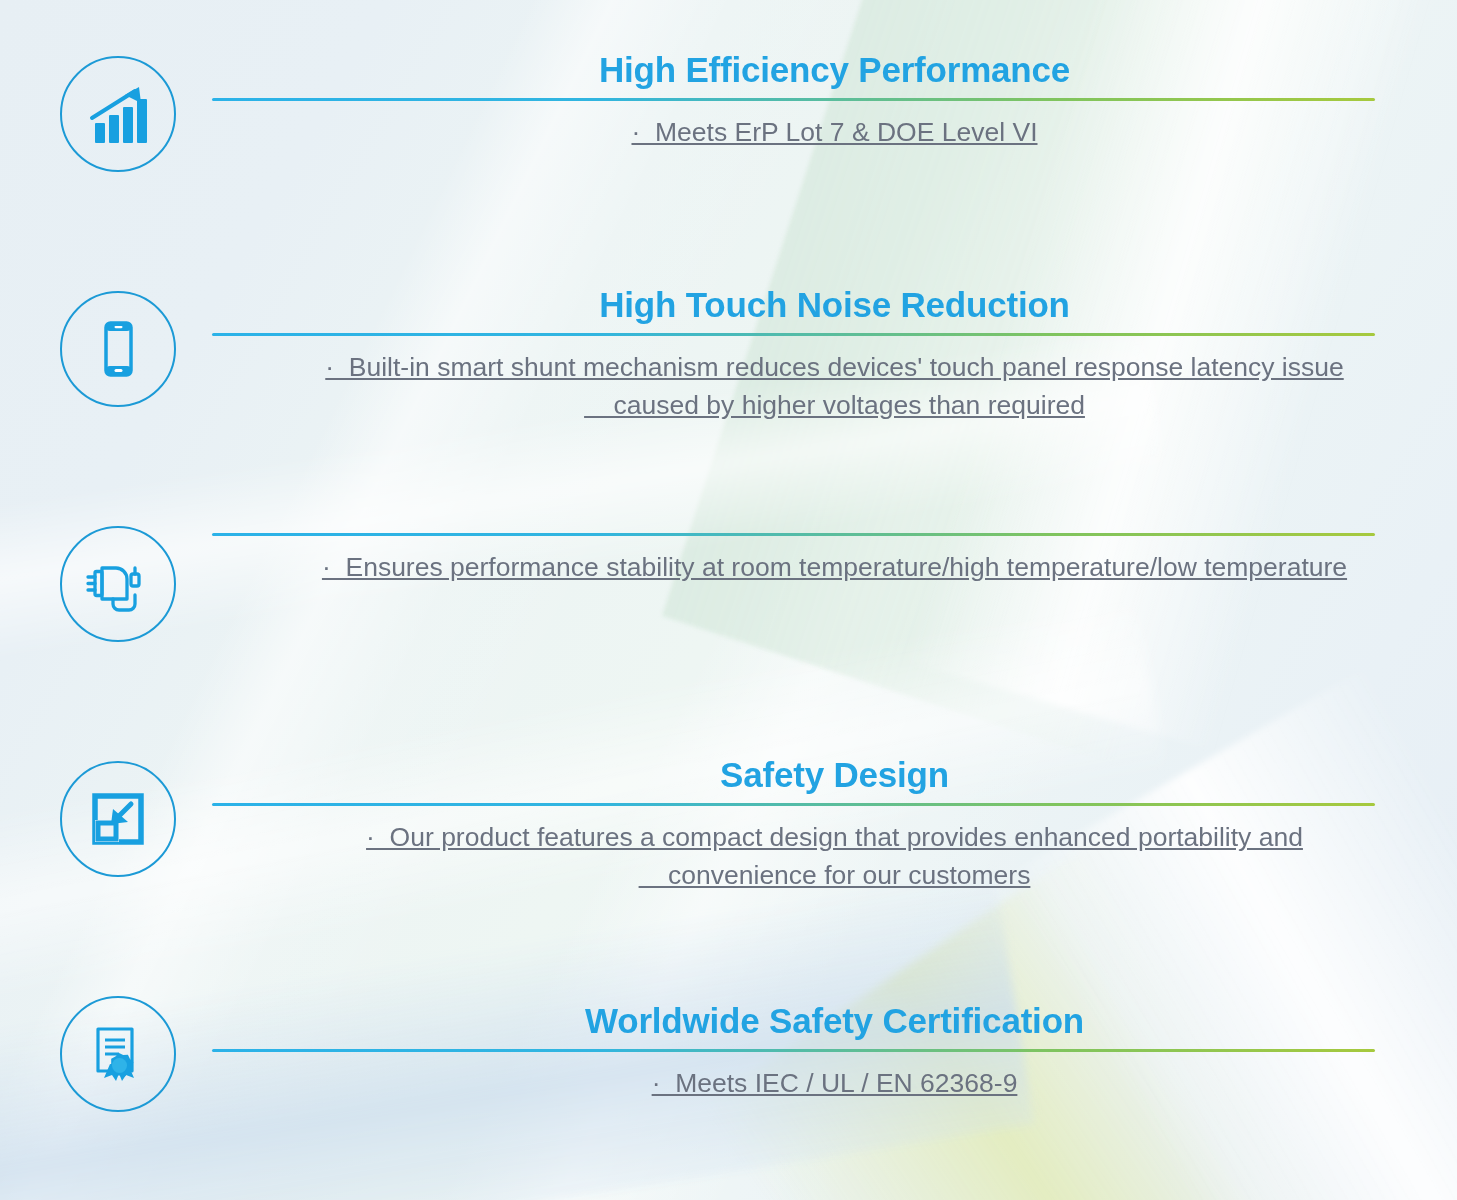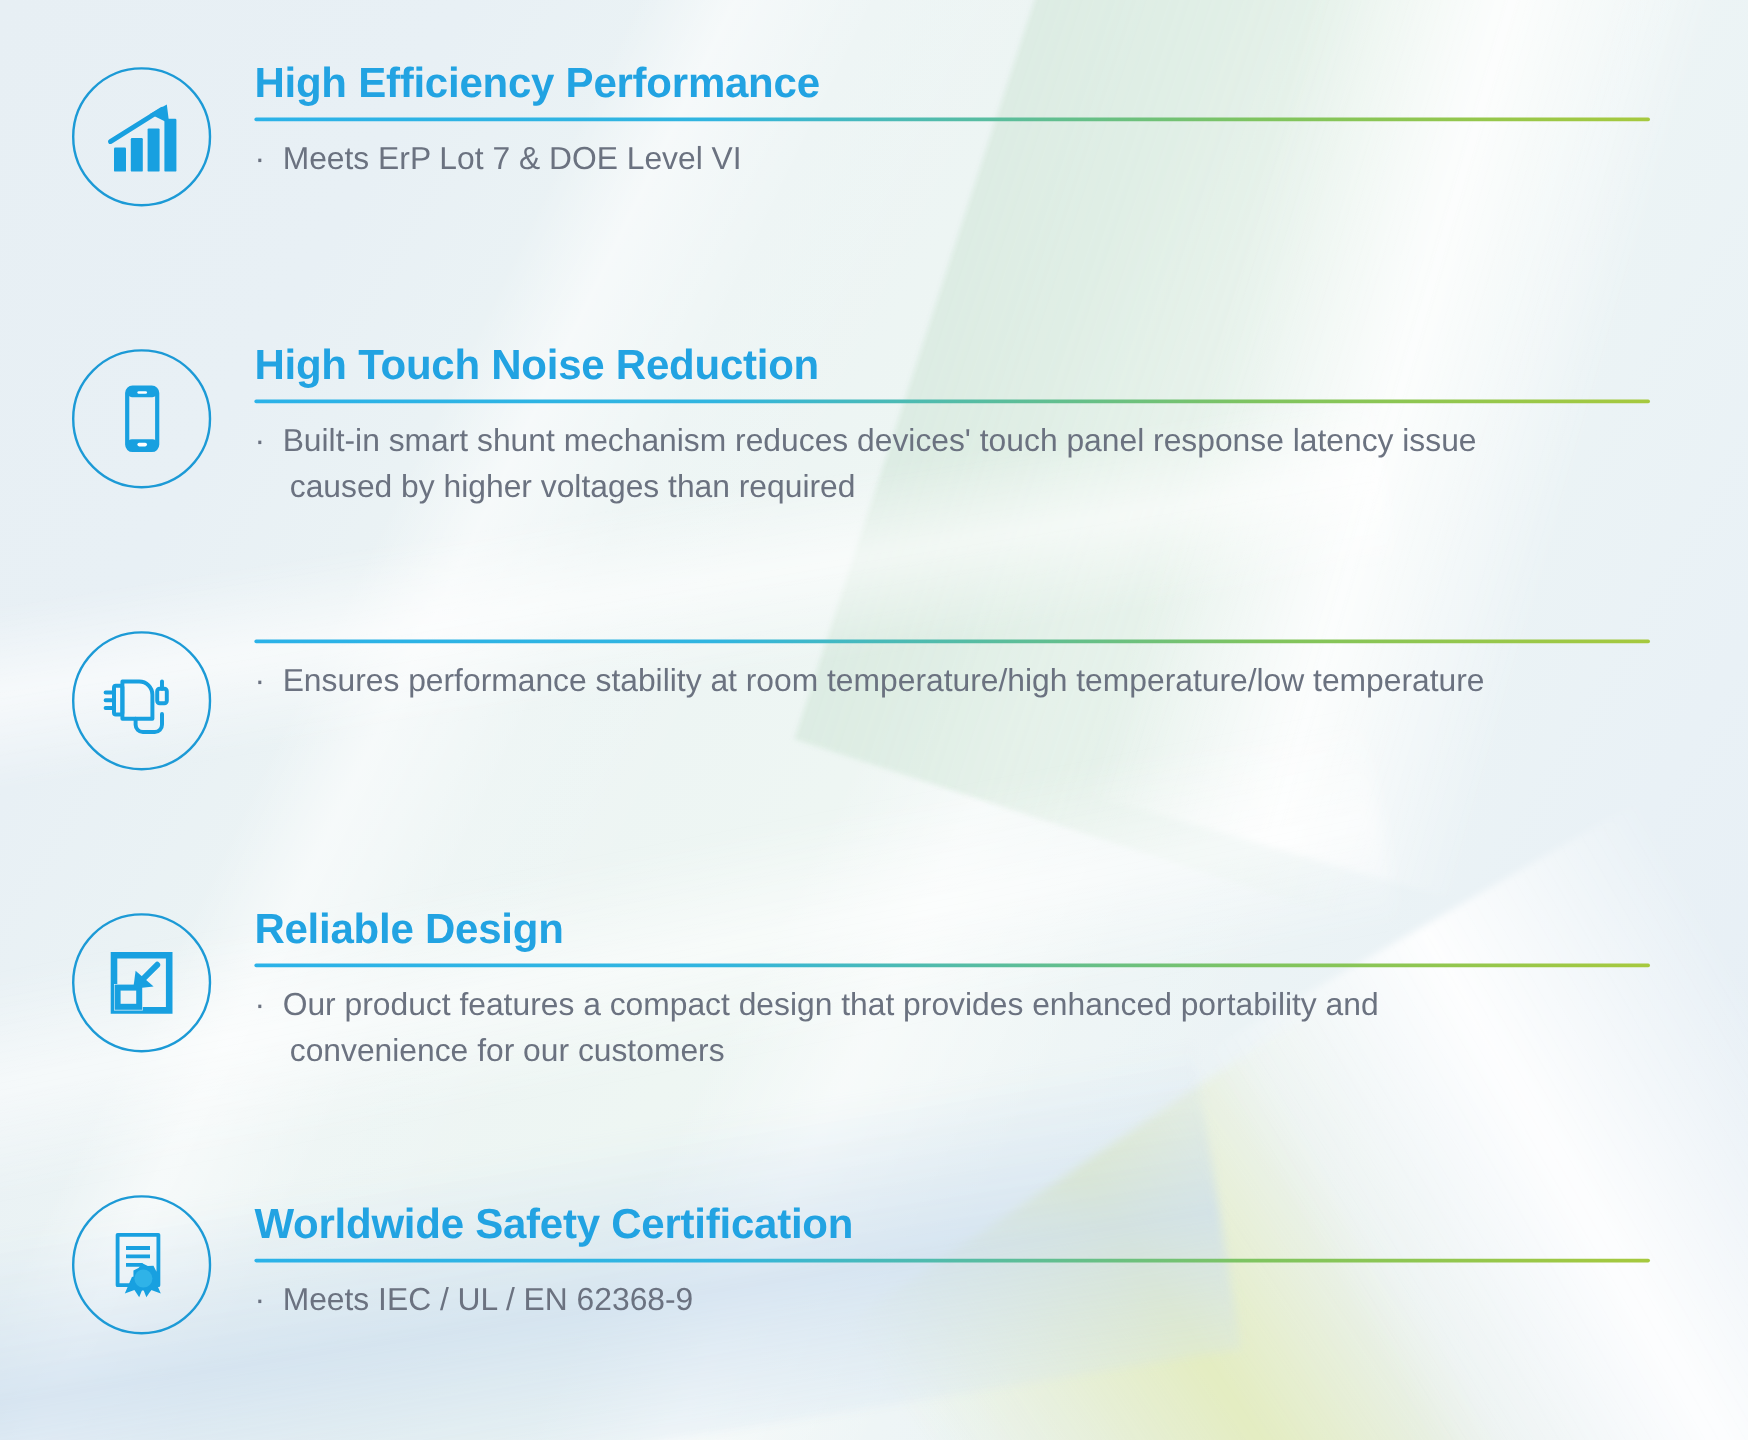--- a/index.html
+++ b/index.html
@@ -33,20 +33,21 @@
         rgba(255,255,255,0.12) 64%,
         rgba(255,255,255,0.00) 72%),
       linear-gradient(120deg,
         rgba(231,239,244,1) 0%,
         rgba(232,240,245,1) 18%,
         rgba(236,244,244,1) 34%,
         rgba(238,246,243,1) 50%,
         rgba(236,244,245,1) 66%,
         rgba(233,241,246,1) 82%,
         rgba(230,238,245,1) 100%);
+    text-align: center;
   }
 
   
   .band {
     position: absolute;
     pointer-events: none;
   }
   .band-green-tr {
     top: -240px;
     left: 940px;
@@ -167,20 +168,21 @@
   }
   .feature-lines {
     margin-top: 13px;
   }
   .feature-line {
     font-size: 26.5px;
     color: #6B7280;
     line-height: 1.42;
     white-space: pre;
     margin: 0;
+    text-decoration: underline;
   }
 </style>
 </head>
 <body>
 
 <div id="page">
 
   <div class="band band-green-tr"></div>
   <div class="band band-white-tr"></div>
   <div class="band band-diag-left"></div>
@@ -258,21 +260,21 @@
       <div class="icon-circle" style="top:4px;">
         <svg width="66" height="66" viewBox="0 0 66 66" aria-hidden="true">
           <path d="M10 10 h46 v46 h-46 z" fill="none" stroke="#18A0E0" stroke-width="5.5"></path>
           <path d="M10 34 h24 v22 h-24 z" fill="#ecf3f6"></path>
           <rect x="13" y="37" width="18" height="16" fill="none" stroke="#18A0E0" stroke-width="5"></rect>
           <path d="M46 18 L30 34" stroke="#18A0E0" stroke-width="5" stroke-linecap="round"></path>
           <path d="M26 38 L28 23 L43 36 Z" fill="#18A0E0"></path>
         </svg>
       </div>
       <div class="feature-body" style="top:0;">
-        <h2 class="feature-title">Reliable Design</h2>
+        <h2 class="feature-title">Safety Design</h2>
         <div class="divider"></div>
         <div class="feature-lines">
           <p class="feature-line">·  Our product features a compact design that provides enhanced portability and</p>
           <p class="feature-line">    convenience for our customers</p>
         </div>
       </div>
     </section>
 
     <section class="feature" style="top:992px;">
       <div class="icon-circle" style="top:4px;">

